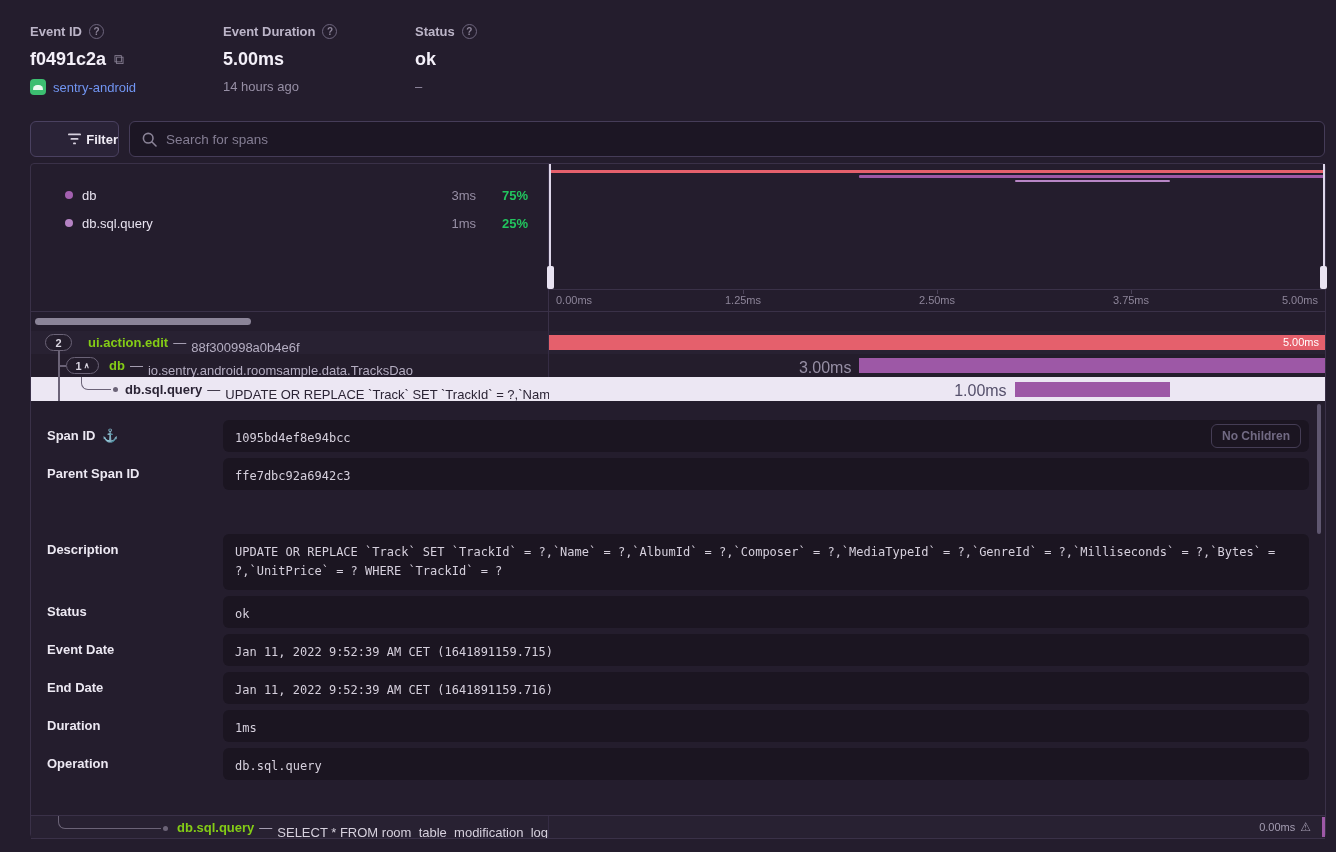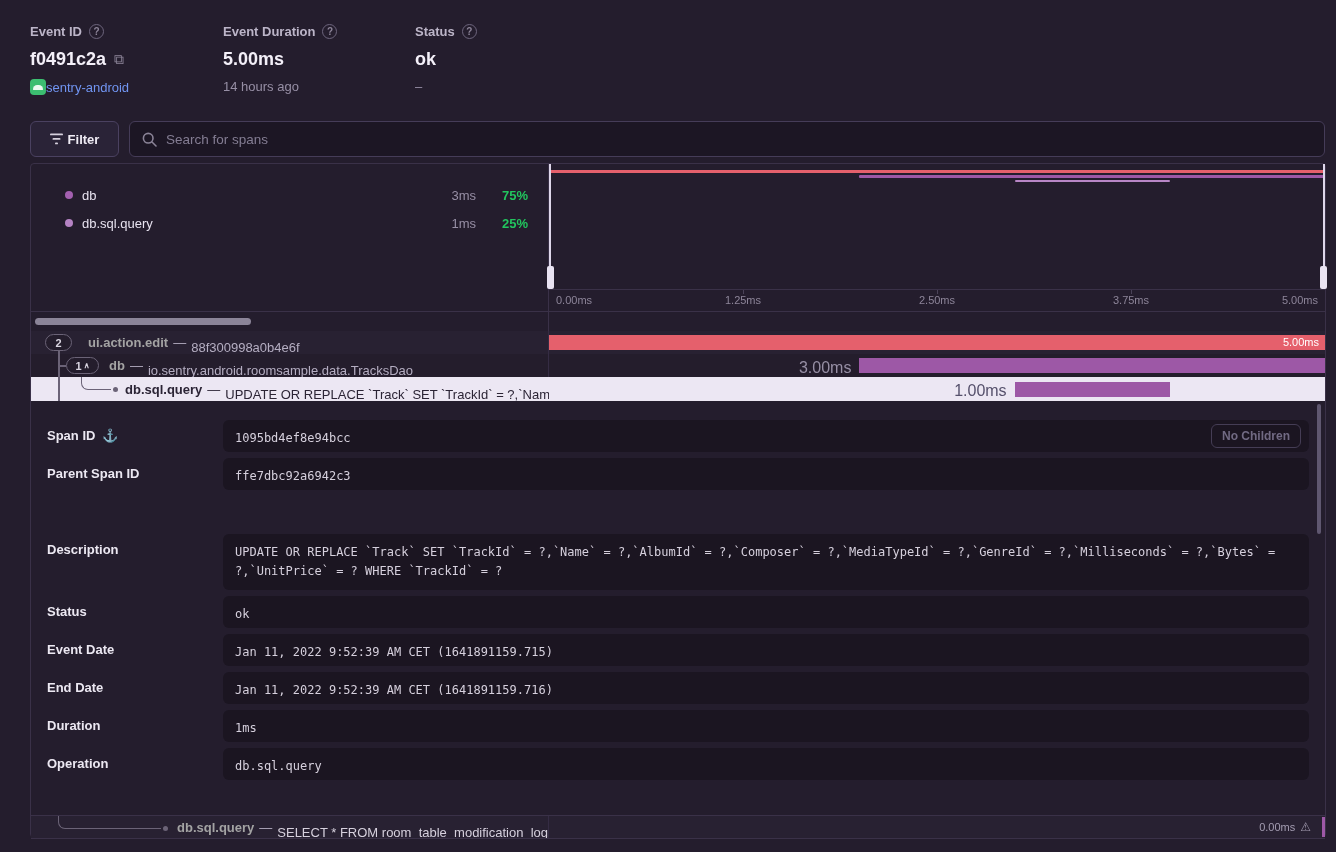--- a/index.html
+++ b/index.html
@@ -10,29 +10,29 @@
   }
   .mono { font-family:"DejaVu Sans Mono", monospace; }
 
   
   .hdr-col { position:absolute; top:24px; }
   .hdr-label { font-size:13px; font-weight:bold; color:#bcb5c8; display:flex; align-items:center; gap:7px; }
   .q-icon { width:15px; height:15px; border:1.4px solid #6d657d; border-radius:50%static; border-radius:50%;
     color:#8d8599; font-size:10px; font-weight:bold; display:inline-flex; align-items:center; justify-content:center; }
   .hdr-value { margin-top:10px; font-size:18px; font-weight:bold; color:#f4f0f9; display:flex; align-items:center; gap:8px; }
   .copy-icon { font-size:14px; color:#8d8599; font-weight:normal; cursor:pointer; }
-  .hdr-sub { margin-top:9px; font-size:13px; color:#978fa5; display:flex; align-items:center; }
+  .hdr-sub { margin-top:9px; font-size:13px; color:#978fa5; display:flex; align-items:center; gap:7px; }
   .proj-link { color:#7195f2; font-size:13px; }
   .android-icon { width:16px; height:16px; border-radius:4px; background:#3cbe71; position:relative; display:inline-block; }
   .android-icon::after { content:""; position:absolute; left:3px; top:6px; width:10px; height:5px;
     background:#eafaf0; border-radius:5px 5px 1px 1px; }
 
   
   .filter-btn { position:absolute; left:30px; top:121px; width:89px; height:36px; border:1px solid #4a4160;
-    border-radius:6px; background:#2a2337; display:flex; align-items:center; justify-content:center; gap:4px;
+    border-radius:6px; background:#2a2337; display:flex; align-items:center; justify-content:flex-end; gap:4px;
     font-size:13px; font-weight:bold; color:#f0ecf5; cursor:pointer; }
   .search-box { position:absolute; left:129px; top:121px; width:1196px; height:36px; border:1px solid #453c58;
     border-radius:6px; background:#1c1624; display:flex; align-items:center; padding:0 12px; gap:9px; }
   .search-box input { flex:1; background:transparent; border:none; outline:none; color:#d6d0dd;
     font-size:13.5px; font-family:"Liberation Sans", sans-serif; }
   .search-box input::placeholder { color:#847d93; }
 
   
   .panel { position:absolute; left:30px; top:163px; width:1296px; height:675px;
     border:1px solid #3a3148; border-radius:4px; background:#241d2d; }
@@ -66,21 +66,21 @@
   .trow-right { position:absolute; left:518px; top:0; bottom:0; right:0; }
   .trow.r0 { top:167px; height:23px; background:#282132; }
   .trow.r1 { top:190px; height:23px; background:#241d2c; }
   .trow.r2 { top:213px; height:24px; background:#ece7f3; }
   .trow.r0 .trow-left, .trow.r1 .trow-left { border-right:1px solid #352c44; }
   .badge { position:absolute; border:1.4px solid #6b6377; border-radius:9px; background:#241d2c;
     color:#d9d4e0; font-size:11px; font-weight:bold; display:flex; align-items:center; justify-content:center; z-index:2; }
   .conn { position:absolute; border-color:#6b6377; }
   .tdot { position:absolute; width:5px; height:5px; border-radius:50%; background:#6b6377; }
   .trow-text { position:absolute; top:0; bottom:0; display:flex; align-items:center; gap:5px; font-size:13px; }
-  .t-op { font-weight:bold; color:#a3a3a3; }
+  .t-op { font-weight:bold; color:#84cc16; }
   .t-sep { color:#b5aec2; }
   .t-desc { color:#b5aec2;margin-top:10px; }
   .trow.r2 .t-op, .trow.r2 .t-sep, .trow.r2 .t-desc { color:#2b2435; }
   .sbar { position:absolute; top:4px; height:15px; }
   .sbar-label-in { position:absolute; right:6px; top:5px; font-size:11px; color:#fff; z-index:2; }
   .sbar-label-out { position:absolute; top:5px; font-size:16px; color:#978fa5; white-space:nowrap; }
   .trow.r2 .sbar-label-out { color:#55506b; }
 
   
   .details { position:absolute; left:0; top:237px; right:0; height:499px; border-bottom:1px solid #b91c1c; }

